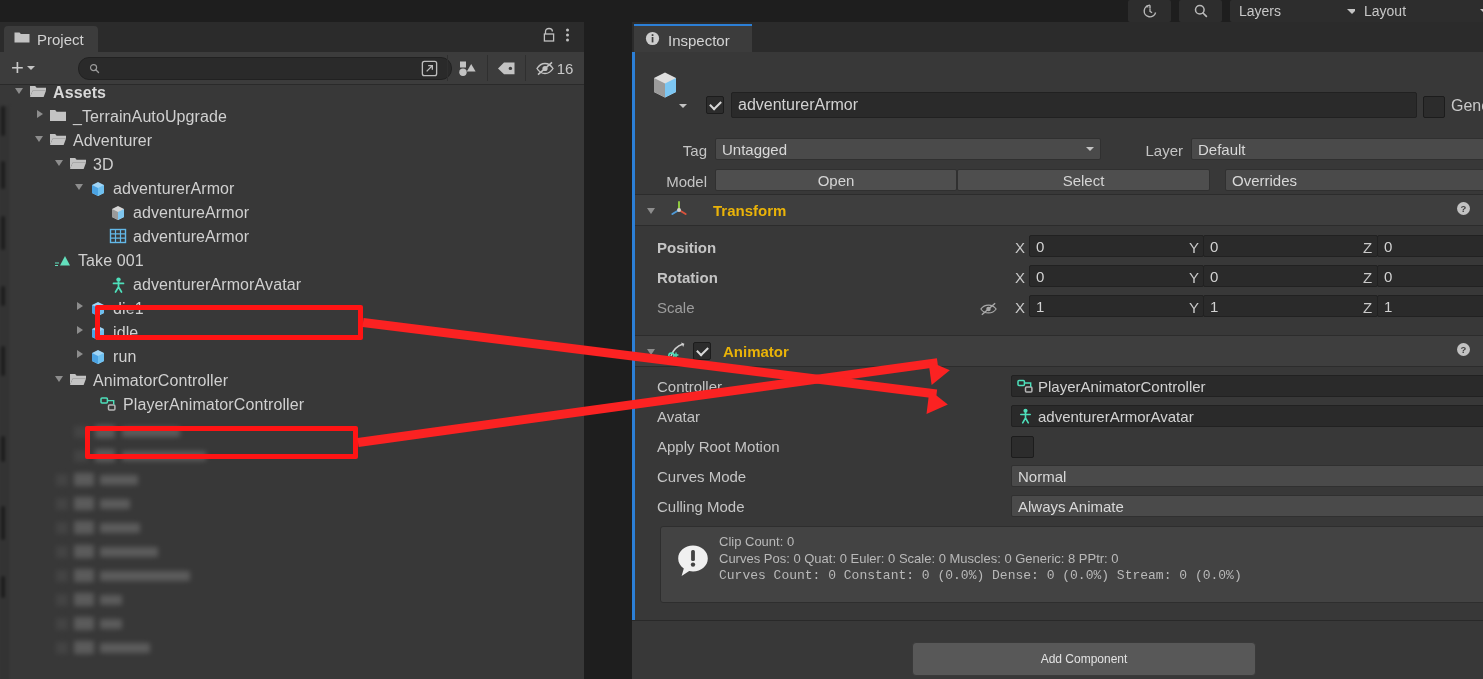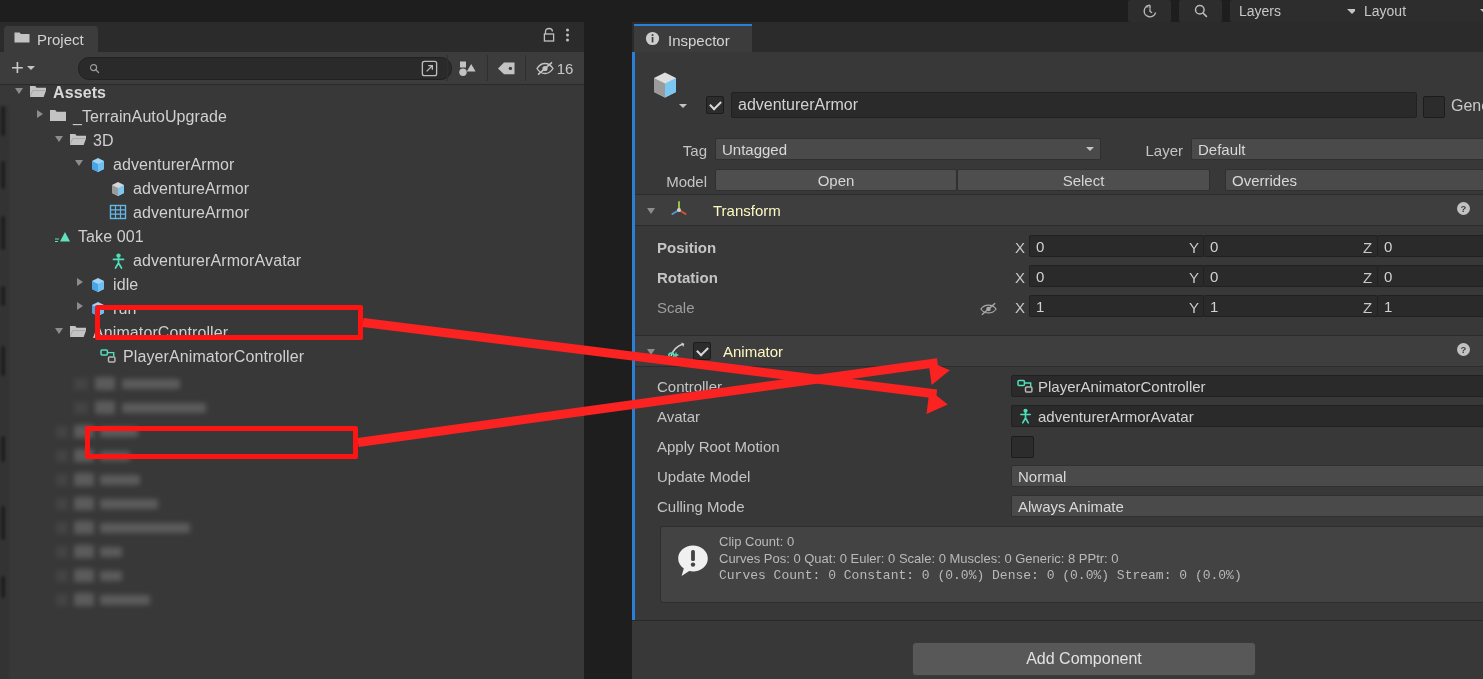--- a/index.html
+++ b/index.html
@@ -83,31 +83,31 @@
   .lblr{text-align:right;color:#c4c4c4;font-size:15px;}
   .lbll{color:#c4c4c4;font-size:15px;}
 
   .checkbox{width:16px;height:16px;background:#2c2c2c;border:1px solid #1c1c1c;border-radius:2px;
             display:flex;align-items:center;justify-content:center;}
   .checkbox.on::after{content:"";width:9px;height:5px;border-left:2px solid #d8d8d8;
             border-bottom:2px solid #d8d8d8;transform:rotate(-45deg) translate(1px,-1px);}
 
   .comp-hdr{position:absolute;left:0;width:899px;height:30px;background:#3e3e3e;
             border-top:1px solid #2c2c2c;border-bottom:1px solid #2c2c2c;display:flex;align-items:center;}
-  .comp-hdr .ctitle{font-size:15px;font-weight:normal;color:#fef9c3;}
+  .comp-hdr .ctitle{font-size:15px;font-weight:bold;color:#eab308;}
 
   .axlbl{font-size:15px;color:#c9c9c9;}
 
   #infobox{position:absolute;background:#434343;border:1px solid #2e2e2e;border-radius:3px;}
   #infobox .txt{position:absolute;left:58px;top:6px;font-size:13px;color:#b9b9b9;line-height:17px;white-space:pre;}
   #bang{position:absolute;left:14px;top:16px;width:36px;height:36px;}
 
   #addcomp{position:absolute;left:280px;top:21px;width:342px;height:32px;background:#585858;
            border:1px solid #3a3a3a;border-radius:4px;display:flex;align-items:center;justify-content:center;
-           color:#e2e2e2;font-size:16px;}
+           color:#e2e2e2;font-size:12px;}
 
   
   .annbox{position:absolute;border:5px solid #ff1414;border-radius:2px;box-sizing:border-box;}
   .arrow{position:absolute;height:9px;background:#fb2222;transform-origin:0 50%;}
   .ahead{position:absolute;width:0;height:0;border-left:20px solid #fb2222;
          border-top:12px solid transparent;border-bottom:12px solid transparent;transform-origin:0 50%;}
 </style>
 </head>
 <body>
 
@@ -226,20 +226,30 @@
     <div class="row" style="padding-left:34px;">
       <span class="tri closed"></span>
       <span class="ico">
         <svg width="18" height="15" viewBox="0 0 18 15">
             <path d="M1 2h5.2l1.4 1.7H17V13H1z" fill="#c3c3c3"></path>
           </svg>
       </span>
       <span class="lbl">_TerrainAutoUpgrade</span>
     </div>
 
+    <div class="row" style="padding-left:34px;">
+      <span class="tri open"></span>
+      <span class="ico">
+        <svg width="18" height="15" viewBox="0 0 18 15">
+            <path d="M1 2h5.2l1.4 1.7H17v3H3.6L1 13z" fill="#c3c3c3"></path>
+            <path d="M3.6 6.7H17L14.6 13H1z" fill="#c3c3c3"></path>
+          </svg>
+      </span>
+      <span class="lbl">Adventurer</span>
+    </div>
 
     <div class="row" style="padding-left:54px;">
       <span class="tri open"></span>
       <span class="ico">
         <svg width="18" height="15" viewBox="0 0 18 15">
             <path d="M1 2h5.2l1.4 1.7H17v3H3.6L1 13z" fill="#c3c3c3"></path>
             <path d="M3.6 6.7H17L14.6 13H1z" fill="#c3c3c3"></path>
           </svg>
       </span>
       <span class="lbl">3D</span>
@@ -292,20 +302,31 @@
     <div class="row" style="padding-left:109px;">
       <span class="ico">
         <svg width="19" height="18" viewBox="0 0 19 18">
           <circle cx="9.5" cy="3.6" r="2.2" fill="#4ee0bb"></circle>
           <path d="M9.5 6v5M4.5 7.4h10M9.5 11l-3 5M9.5 11l3 5" stroke="#4ee0bb" stroke-width="1.7" fill="none" stroke-linecap="round"></path>
         </svg>
       </span>
       <span class="lbl">adventurerArmorAvatar</span>
     </div>
 
+    <div class="row" style="padding-left:74px;">
+      <span class="tri closed"></span>
+      <span class="ico">
+        <svg width="19" height="18" viewBox="0 0 19 18">
+          <path d="M3 5l6-3 6 3v8l-6 3-6-3z" fill="#9fd4f5"></path>
+          <path d="M3 5l6 3v8l-6-3z" fill="#4ba3e3"></path>
+          <path d="M9 8l6-3v8l-6 3z" fill="#6ec0f0"></path>
+        </svg>
+      </span>
+      <span class="lbl">die1</span>
+    </div>
 
     <div class="row" style="padding-left:74px;">
       <span class="tri closed"></span>
       <span class="ico">
         <svg width="19" height="18" viewBox="0 0 19 18">
           <path d="M3 5l6-3 6 3v8l-6 3-6-3z" fill="#9fd4f5"></path>
           <path d="M3 5l6 3v8l-6-3z" fill="#4ba3e3"></path>
           <path d="M9 8l6-3v8l-6 3z" fill="#6ec0f0"></path>
         </svg>
       </span>
@@ -634,21 +655,21 @@
         <svg width="16" height="16" viewBox="0 0 16 16">
           <circle cx="8" cy="8" r="6.2" fill="none" stroke="#b0b0b0" stroke-width="1.4"></circle>
           <circle cx="8" cy="8" r="2.3" fill="#b0b0b0"></circle>
         </svg>
       </span>
     </div>
 
     <div class="abs lbll" style="left:22px;top:386px;">Apply Root Motion</div>
     <div class="abs checkbox" style="left:376px;top:384px;width:21px;height:20px;"></div>
 
-    <div class="abs lbll" style="left:22px;top:416px;">Update Model</div>
+    <div class="abs lbll" style="left:22px;top:416px;">Curves Mode</div>
     <div class="abs popup" style="left:376px;top:413px;width:517px;">
       <span>Normal</span>
       <span class="car caret sm"></span>
     </div>
 
     <div class="abs lbll" style="left:22px;top:446px;">Culling Mode</div>
     <div class="abs popup" style="left:376px;top:443px;width:517px;">
       <span>Always Animate</span>
       <span class="car caret sm"></span>
     </div>

